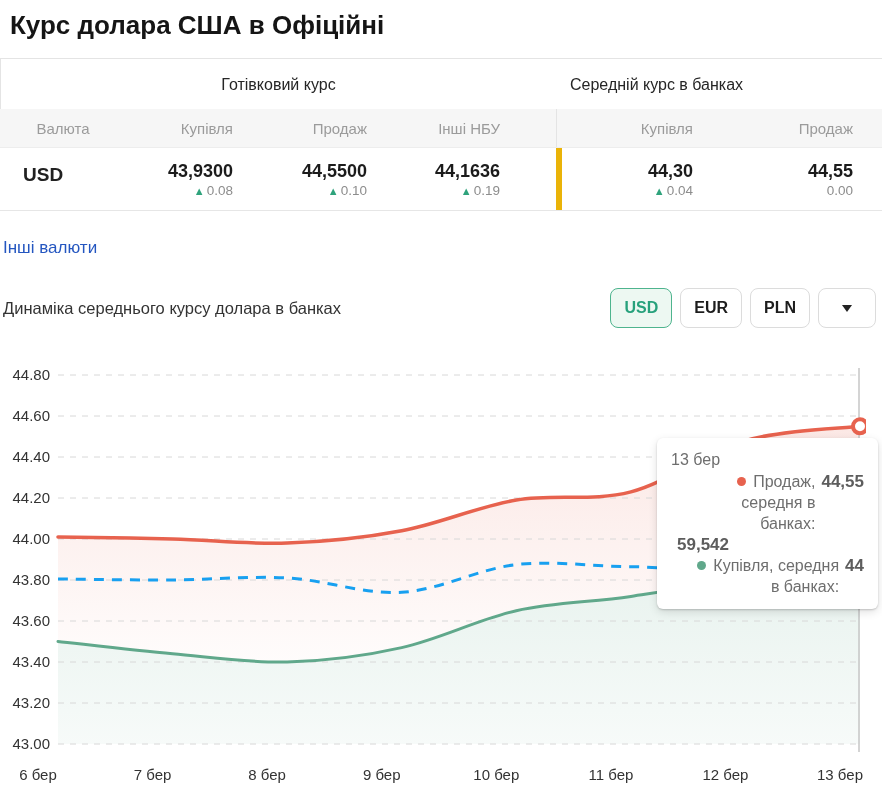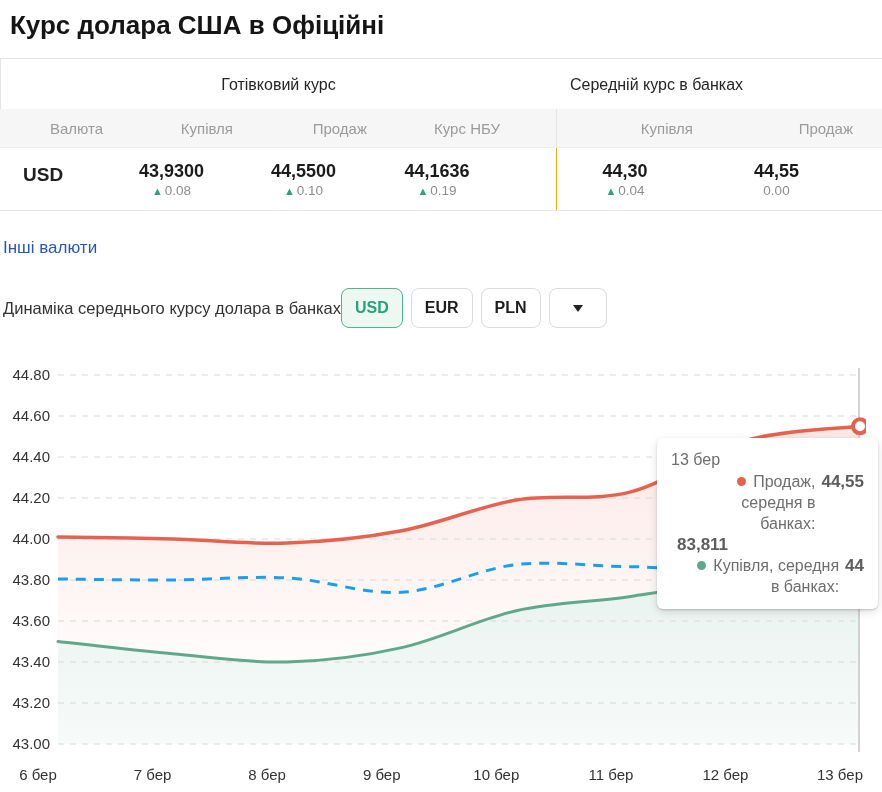--- a/index.html
+++ b/index.html
@@ -10,41 +10,41 @@
   .page-title{font-size:26px;font-weight:700;color:#151515;margin:10px 0 0 10px;line-height:30px;}
 
   
   .rates{margin-top:18px;border-top:1px solid #e4e4e4;}
   .group-row{display:grid;grid-template-columns:556px 326px;}
   .group-cell{font-size:16px;color:#262626;padding:16px 0 14px 14px;line-height:20px;}
   .group-cell.right{border-left:1px solid #e4e4e4;text-align:center;padding-left:0;}
   .grid6{display:grid;grid-template-columns:110px 130px 134px 182px 144px 182px;}
   .head-row{background:#f6f6f6;color:#9b9b9b;font-size:15px;border-bottom:1px solid #ededed;}
   .head-row .cell{padding:11px 7px 10px 0;text-align:right;white-space:nowrap;}
-  .head-row .cell.c1{text-align:right;padding-left:23px;}
+  .head-row .cell.c1{text-align:center;padding-left:23px;}
   .head-row .cell.c4{padding-right:56px;}
   .head-row .cell.c5{border-left:1px solid #e4e4e4;}
   .head-row .cell.c6{padding-right:29px;}
   .data-row{border-bottom:1px solid #e6e6e6;}
-  .data-row .cell{padding:13px 7px 10px 0;text-align:center;}
+  .data-row .cell{padding:13px 7px 10px 0;text-align:right;}
   .data-row .cell.c1{text-align:left;padding-left:23px;font-size:19px;font-weight:700;padding-top:16px;}
   .data-row .cell.c4{padding-right:56px;}
-  .data-row .cell.c5{border-left:1px solid #eab308;}
+  .data-row .cell.c5{border-left:6px solid #eab308;}
   .data-row .cell.c6{padding-right:29px;}
   .rate-value{font-size:18px;font-weight:700;color:#1b1b1b;line-height:20px;}
   .rate-delta{font-size:13.5px;color:#8d8d8d;line-height:17px;margin-top:1px;}
   .tri-up{color:#2fa37c;font-size:11px;margin-right:2px;}
 
   
   .links-row{display:flex;justify-content:space-between;align-items:baseline;margin-top:27px;padding:0 4px 0 3px;}
   .other-link{color:#2456c0;font-size:17px;text-decoration:none;}
   .source-text{color:#8c8c8c;font-size:15.5px;}
 
   
-  .chart-header{display:flex;align-items:center;margin-top:30px;padding-left:3px;}
+  .chart-header{display:flex;justify-content:space-between;align-items:center;margin-top:30px;padding-left:3px;}
   .chart-title{font-size:16.5px;font-weight:500;color:#333;}
   .btn-group{display:flex;gap:8px;padding-right:6px;}
   .cur-btn{height:40px;min-width:32px;padding:0 13px;border:1px solid #dcdcdc;border-radius:8px;background:#fff;
            font-family:inherit;font-size:16px;font-weight:700;color:#1d1d1d;display:flex;align-items:center;justify-content:center;cursor:pointer;}
   .cur-btn.active{background:#edf8f2;border-color:#4eb48e;color:#27a17c;}
   .caret-btn{width:58px;}
   .caret-down{width:0;height:0;border-left:5.5px solid transparent;border-right:5.5px solid transparent;border-top:7px solid #222;display:inline-block;}
 
   
   .chart-wrap{position:relative;width:763px;height:452px;margin-top:10px;}
@@ -69,21 +69,21 @@
 
   <div class="rates">
     <div class="group-row">
       <div class="group-cell right">Готівковий курс</div>
       <div class="group-cell">Середній курс в банках</div>
     </div>
     <div class="grid6 head-row" id="head-row">
         <div class="cell c1">Валюта</div>
         <div class="cell c2">Купівля</div>
         <div class="cell c3">Продаж</div>
-        <div class="cell c4">Курс НБУ</div>
+        <div class="cell c4">Інші НБУ</div>
         <div class="cell c5">Купівля</div>
         <div class="cell c6">Продаж</div>
       </div>
     <div class="grid6 data-row" id="data-row">
         <div class="cell c1">USD</div>
         <div class="cell c2">
           <div class="rate-value">43,9300</div>
           <div class="rate-delta"><span class="tri-up">▲</span>0.08</div>
         </div>
         <div class="cell c3">
@@ -174,21 +174,21 @@
     <div class="tooltip">
       <div class="tt-title">13 бер</div>
       <div id="tt-rows">
           <div class="tt-row">
             <span class="tt-left"><span class="tt-dot" style="background: rgb(231, 98, 78);"></span>Продаж,
 середня в
 банках:</span>
             <span class="tt-value">44,55</span>
           </div>
           <div class="tt-row">
-            <span class="tt-value">83,811</span>
+            <span class="tt-value">59,542</span>
           </div>
           <div class="tt-row">
             <span class="tt-left"><span class="tt-dot" style="background: rgb(96, 168, 139);"></span>Купівля, середня
 в банках:</span>
             <span class="tt-value">44</span>
           </div>
         </div>
     </div>
   </div>
 

